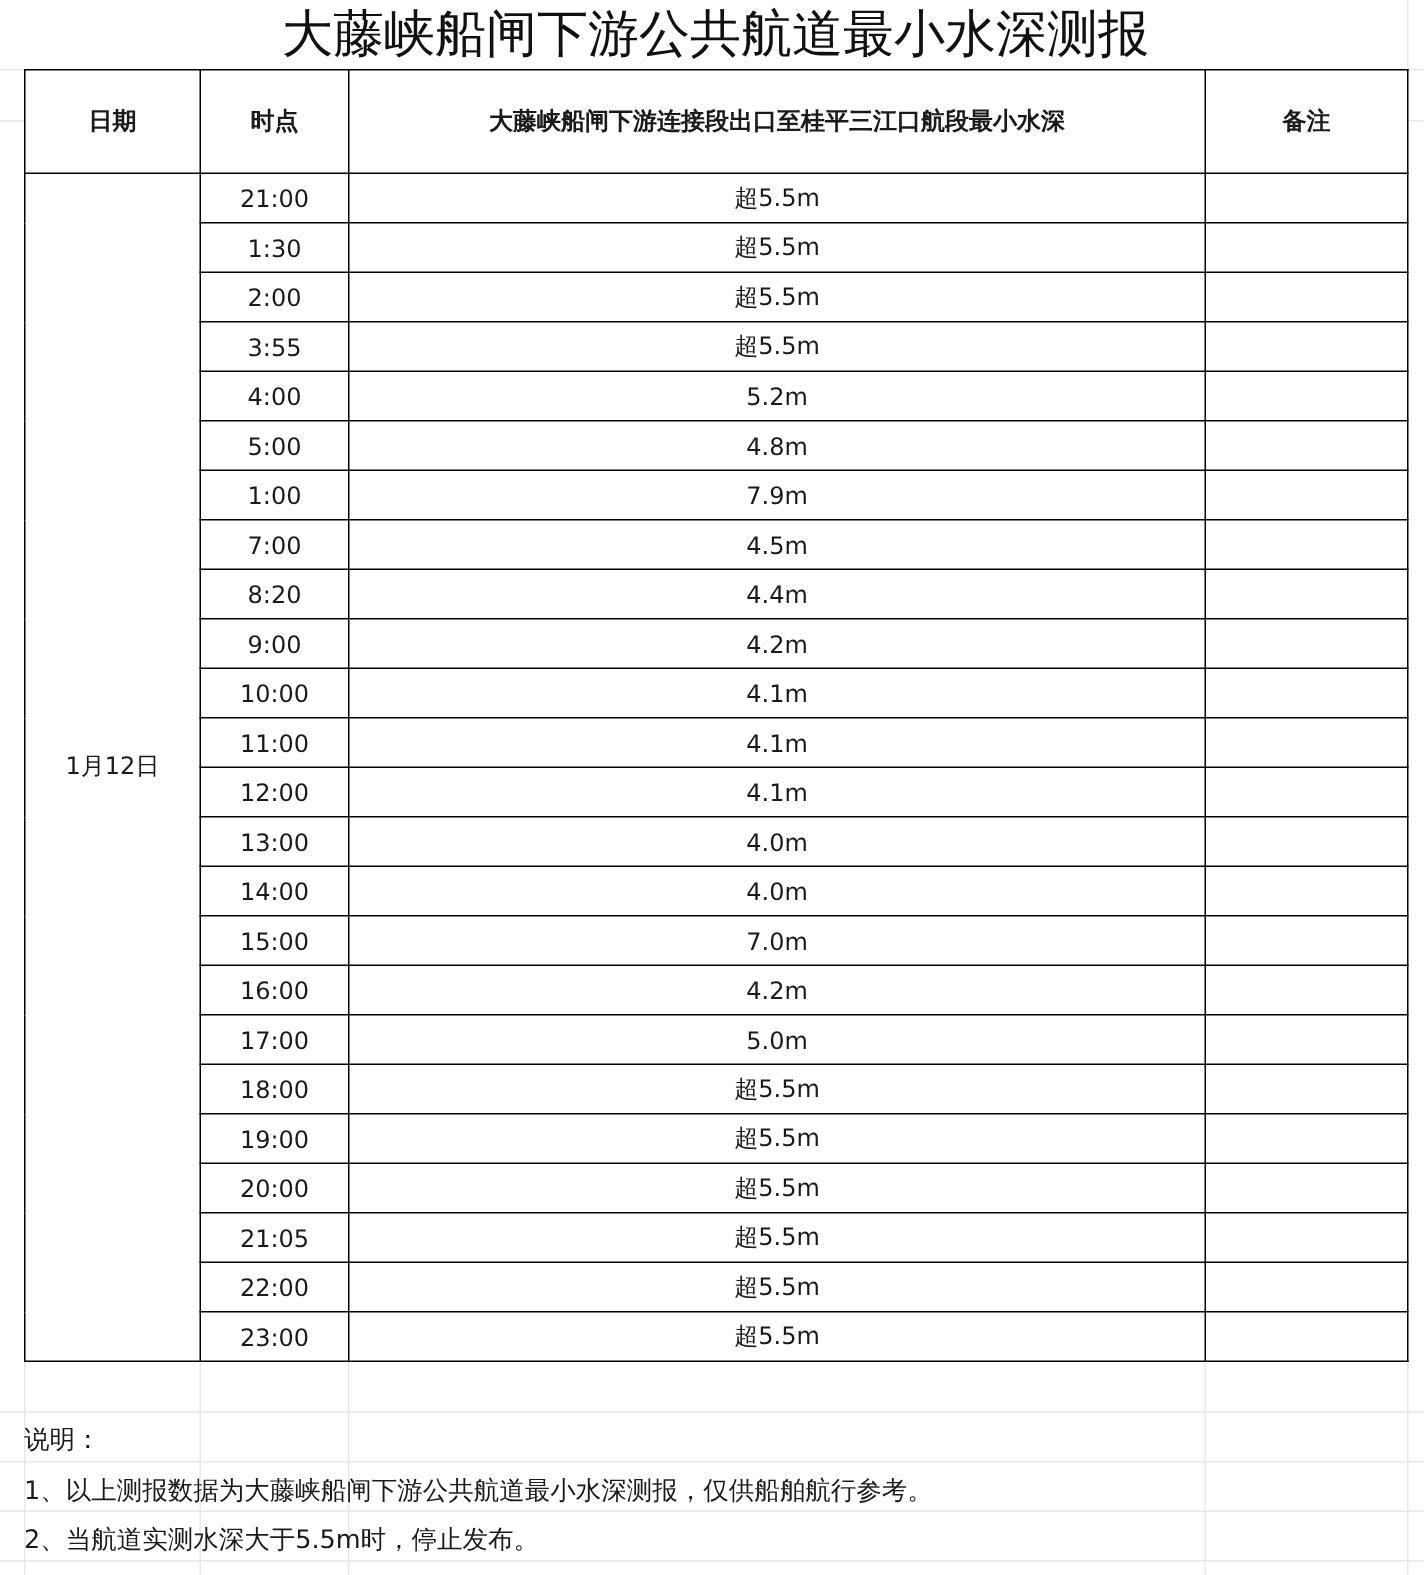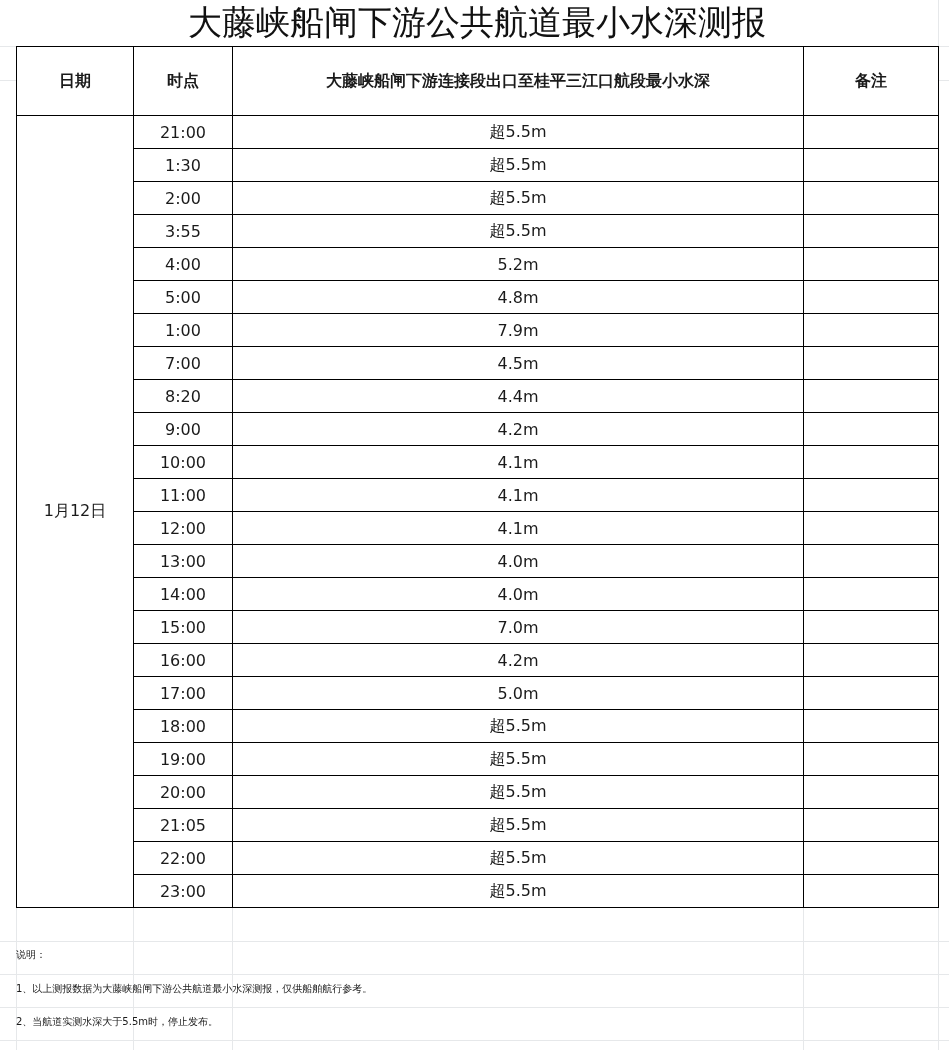--- a/index.html
+++ b/index.html
@@ -23,21 +23,21 @@
     position: absolute; left: 16px; top: 46px;
     border-collapse: collapse; table-layout: fixed;
     background: #fff;
   }
   table.report td, table.report th {
     border: 1px solid #000; padding: 0; text-align: center;
     font-weight: normal; font-size: 16px; color: #1a1a1a;
   }
   table.report th { height: 68px; font-weight: bold; }
   table.report td { height: 32px; }
-  .notes { position: absolute; left: 16px; font-size: 10px; color: #1a1a1a; }
+  .notes { position: absolute; left: 16px; font-size: 17px; color: #1a1a1a; }
   .notes-bg { position: absolute; background: #fff; }
 </style>
 </head>
 <body>
 
 <div class="grid-bg">
   <div class="gv" style="left:16px"></div>
   <div class="gv" style="left:133px"></div>
   <div class="gv" style="left:232px"></div>
   <div class="gv" style="left:803px"></div>

